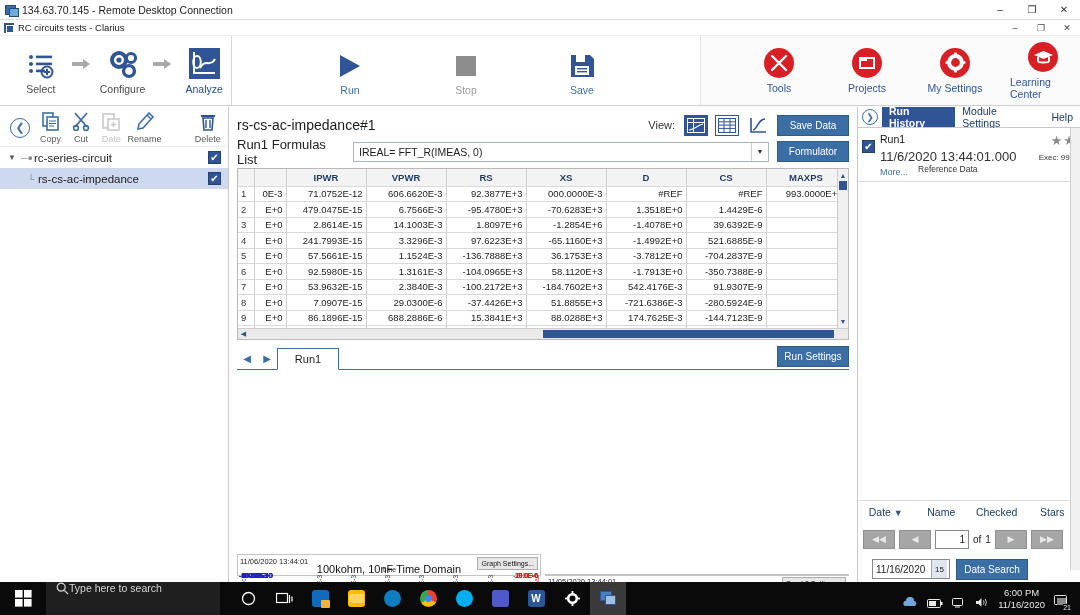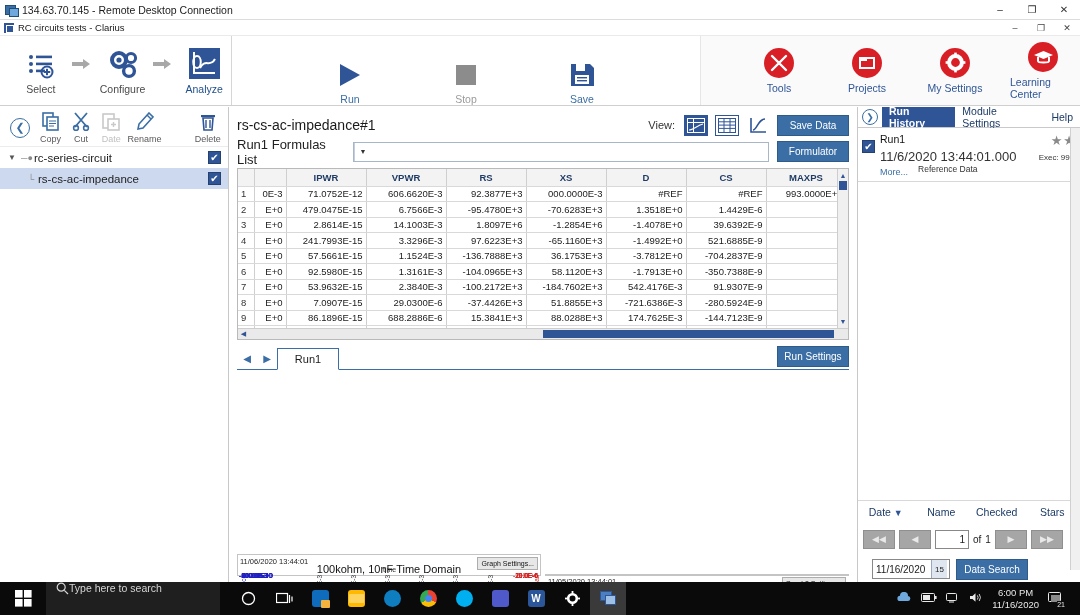--- a/index.html
+++ b/index.html
@@ -45,21 +45,21 @@
 
   
   #ribbon { height:70px; display:flex; align-items:stretch; border-bottom:1px solid #cfcfcf; background:#fff; }
   #ribbon-left { display:flex; align-items:center; padding-left:14px; gap:4px; width:232px; border-right:1px solid #d6d6d6;}
   .rb-item { width:62px; display:flex; flex-direction:column; align-items:center; gap:3px; cursor:pointer;}
   .rb-item .lbl { font-size:10.5px; color:#4a4a4a; }
   .rb-item.active .lbl { color:#1f4e8c; }
   .rb-arrow { width:22px; display:flex; align-items:center; justify-content:center; color:#9a9a9a; font-size:15px; padding-bottom:14px;}
   .icn { height:34px; display:flex; align-items:flex-end; justify-content:center; }
 
-  #ribbon-mid { flex:1; display:flex; align-items:flex-end; justify-content:center; gap:50px; }
+  #ribbon-mid { flex:1; display:flex; align-items:center; justify-content:center; gap:50px; }
   #ribbon-right { width:380px; display:flex; align-items:center; justify-content:flex-end; gap:22px; padding-right:4px; background:#fafafa; border-left:1px solid #e6e6e6;}
   .rb-big { width:66px; display:flex; flex-direction:column; align-items:center; gap:4px; cursor:pointer;}
   .rb-big .lbl { font-size:10.5px; color:#3a6ea5; }
   .rb-big.gray .lbl { color:#9b9b9b; }
   .rb-big.red .lbl { color:#2f5597; }
   .circle-red { width:30px;height:30px;border-radius:50%;background:#d91f26;display:flex;align-items:center;justify-content:center;color:#fff;font-size:16px;}
 
   
   #body { position:absolute; left:0; right:0; top:87px; bottom:0; display:flex; }
   
@@ -167,21 +167,21 @@
   #rt-vscroll { position:absolute; right:0; top:21px; bottom:12px; width:10px; background:#f0f0f0; border-left:1px solid #d0d0d0;}
 
   
   #taskbar { position:absolute; left:0; right:0; bottom:0; height:33px; background:#0a0a0a; display:flex; align-items:center; }
   #start { width:46px; height:33px; display:flex; align-items:center; justify-content:center;}
   #searchbox { width:174px; height:33px; background:#1f1f1f; display:flex; padding-left:10px;}
   #searchbox .txt { font-size:10.5px; color:#d6d6d6; }
   #tb-icons { display:flex; align-items:center; gap:0px; margin-left:10px;}
   .tb-ic { width:36px; height:33px; display:flex; align-items:center; justify-content:center; cursor:pointer;}
   .tb-sq { width:17px;height:17px;border-radius:3px; }
-  #tray { margin-left:auto; display:flex; align-items:center; gap:9px; padding-right:16px; color:#e8e8e8; font-size:9px;}
+  #tray { margin-left:auto; display:flex; align-items:flex-end; gap:9px; padding-right:10px; color:#e8e8e8; font-size:9px;}
   #clock { text-align:center; line-height:1.25; font-size:9.5px; }
 </style>
 </head>
 <body>
 
 <div id="rdp-window">
 
   <div id="rdp-titlebar">
     <span class="rdp-icon"></span>
     <span class="t">134.63.70.145 - Remote Desktop Connection</span>
@@ -431,20 +431,21 @@
                   <path d="M5 13C9 13 10 2 17 2" stroke="#2f5597" stroke-width="1.6" fill="none"></path>
                 </svg>
               </span>
               <span class="btn-blue">Save Data</span>
             </div>
           </div>
 
           <div id="ch-row2">
             <span id="formulas-lbl">Run1 Formulas List</span>
             <div id="formula-box">
+              <span id="formula-val">IREAL= FFT_R(IMEAS, 0)</span>
               <span id="formula-caret">▼</span>
             </div>
             <span class="btn-blue">Formulator</span>
           </div>
         </div>
 
         <div id="tablewrap">
           <table class="grid">
             <colgroup>
               <col class="c-rn">

